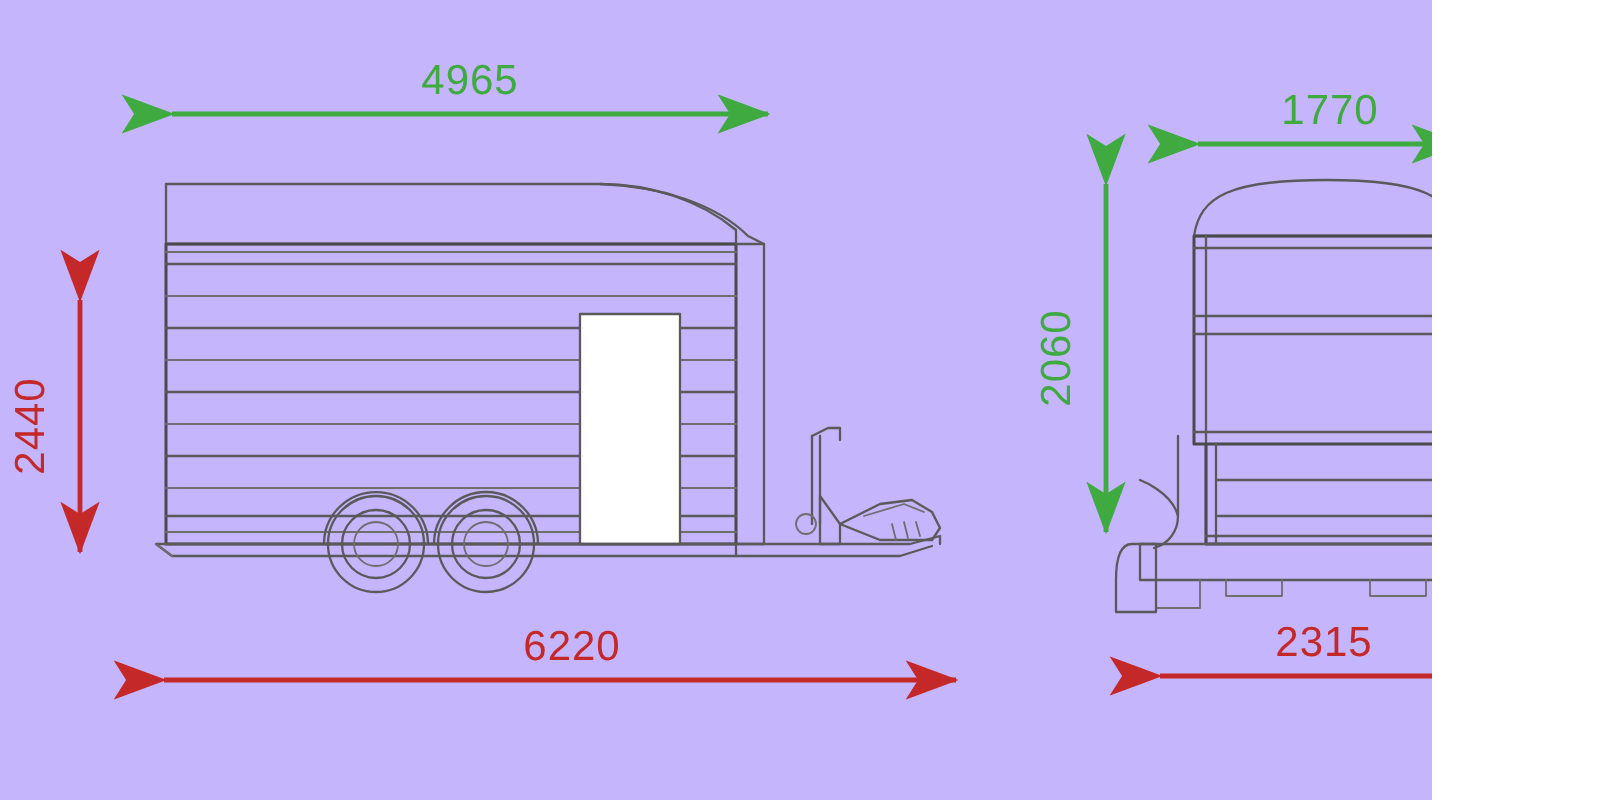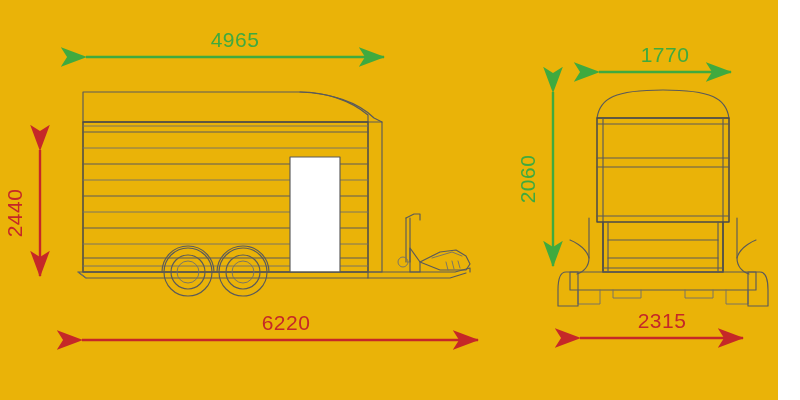--- a/index.html
+++ b/index.html
@@ -5,23 +5,23 @@
   html, body {
     margin: 0;
     padding: 0;
     background: #ffffff;
   }
   body {
     font-family: "Liberation Sans", sans-serif;
   }
   #canvas {
     position: relative;
-    width: 778px;
+    width: 716px;
     height: 400px;
-    background: #eab308;
+    background: #c4b5fd;
     overflow: hidden;
   }
   #drawing {
     position: absolute;
     top: 0;
     left: 0;
     width: 800px;
     height: 400px;
   }
   .dim-text {

